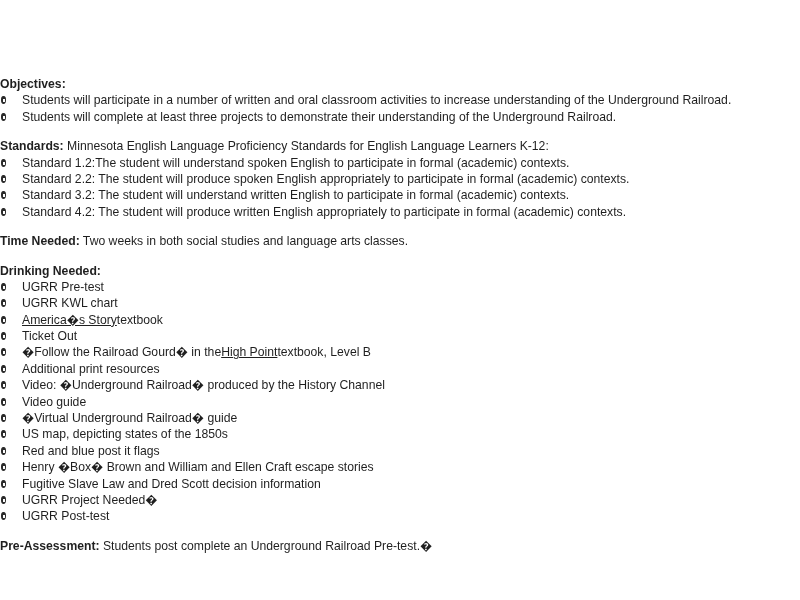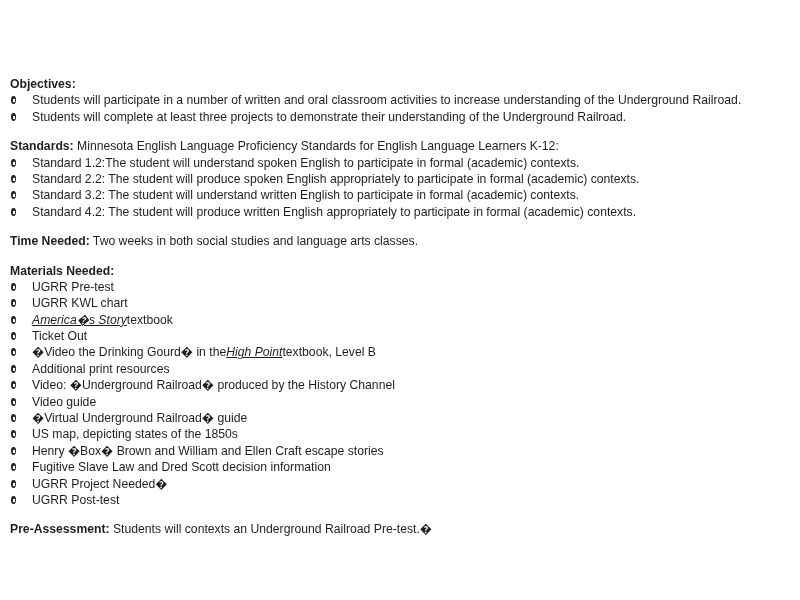--- a/index.html
+++ b/index.html
@@ -11,32 +11,32 @@
       width: 800px;
       height: 600px;
       overflow: hidden;
       position: relative;
       font-family: "Liberation Sans", sans-serif;
       font-size: 12.2px;
       color: #1f1f1f;
     }
     .doc {
       position: absolute;
-      left: 10px;
+      left: 0;
       top: 76px;
       width: 790px;
     }
     .line {
       height: 16.4px;
       line-height: 16.4px;
       white-space: nowrap;
     }
     .gap { height: 13px; }
     .heading { font-weight: bold; }
-    .u { text-decoration: underline; font-style: italic; }
+    .u { text-decoration: underline; }
     .bullet-row {
       display: flex;
       align-items: flex-start;
       height: 16.4px;
       line-height: 16.4px;
       white-space: nowrap;
     }
     .bullet {
       width: 22px;
       flex: 0 0 22px;
@@ -102,42 +102,42 @@
   </div>
 
   <div class="gap"></div>
 
   <div class="line">
     <span class="heading">Time Needed:</span><span> Two weeks in both social studies and language arts classes.</span>
   </div>
 
   <div class="gap"></div>
 
-  <div class="line heading">Materials Needed:</div>
+  <div class="line heading">Drinking Needed:</div>
 
   <div class="bullet-row">
     <span class="bullet"></span>
     <span>UGRR Pre-test</span>
   </div>
   <div class="bullet-row">
     <span class="bullet"></span>
     <span>UGRR KWL chart</span>
   </div>
   <div class="bullet-row">
     <span class="bullet"></span>
     <span class="u">America�s Story</span>
       <span> textbook</span>
   </div>
   <div class="bullet-row">
     <span class="bullet"></span>
     <span>Ticket Out</span>
   </div>
   <div class="bullet-row">
     <span class="bullet"></span>
-    <span>�Video the Drinking Gourd� in the </span>
+    <span>�Follow the Railroad Gourd� in the </span>
       <span class="u">High Point</span>
       <span> textbook, Level B</span>
   </div>
   <div class="bullet-row">
     <span class="bullet"></span>
     <span>Additional print resources</span>
   </div>
   <div class="bullet-row">
     <span class="bullet"></span>
     <span>Video: �Underground Railroad� produced by the History Channel</span>
@@ -149,34 +149,38 @@
   <div class="bullet-row">
     <span class="bullet"></span>
     <span>�Virtual Underground Railroad� guide</span>
   </div>
   <div class="bullet-row">
     <span class="bullet"></span>
     <span>US map, depicting states of the 1850s</span>
   </div>
   <div class="bullet-row">
     <span class="bullet"></span>
+    <span>Red and blue post it flags</span>
+  </div>
+  <div class="bullet-row">
+    <span class="bullet"></span>
     <span>Henry �Box� Brown and William and Ellen Craft escape stories</span>
   </div>
   <div class="bullet-row">
     <span class="bullet"></span>
     <span>Fugitive Slave Law and Dred Scott decision information</span>
   </div>
   <div class="bullet-row">
     <span class="bullet"></span>
     <span>UGRR Project Needed�</span>
   </div>
   <div class="bullet-row">
     <span class="bullet"></span>
     <span>UGRR Post-test</span>
   </div>
 
   <div class="gap"></div>
 
   <div class="line">
-    <span class="heading">Pre-Assessment:</span><span> Students will contexts an Underground Railroad Pre-test.�</span>
+    <span class="heading">Pre-Assessment:</span><span> Students post complete an Underground Railroad Pre-test.�</span>
   </div>
 
 </div>
 
 </body></html>

